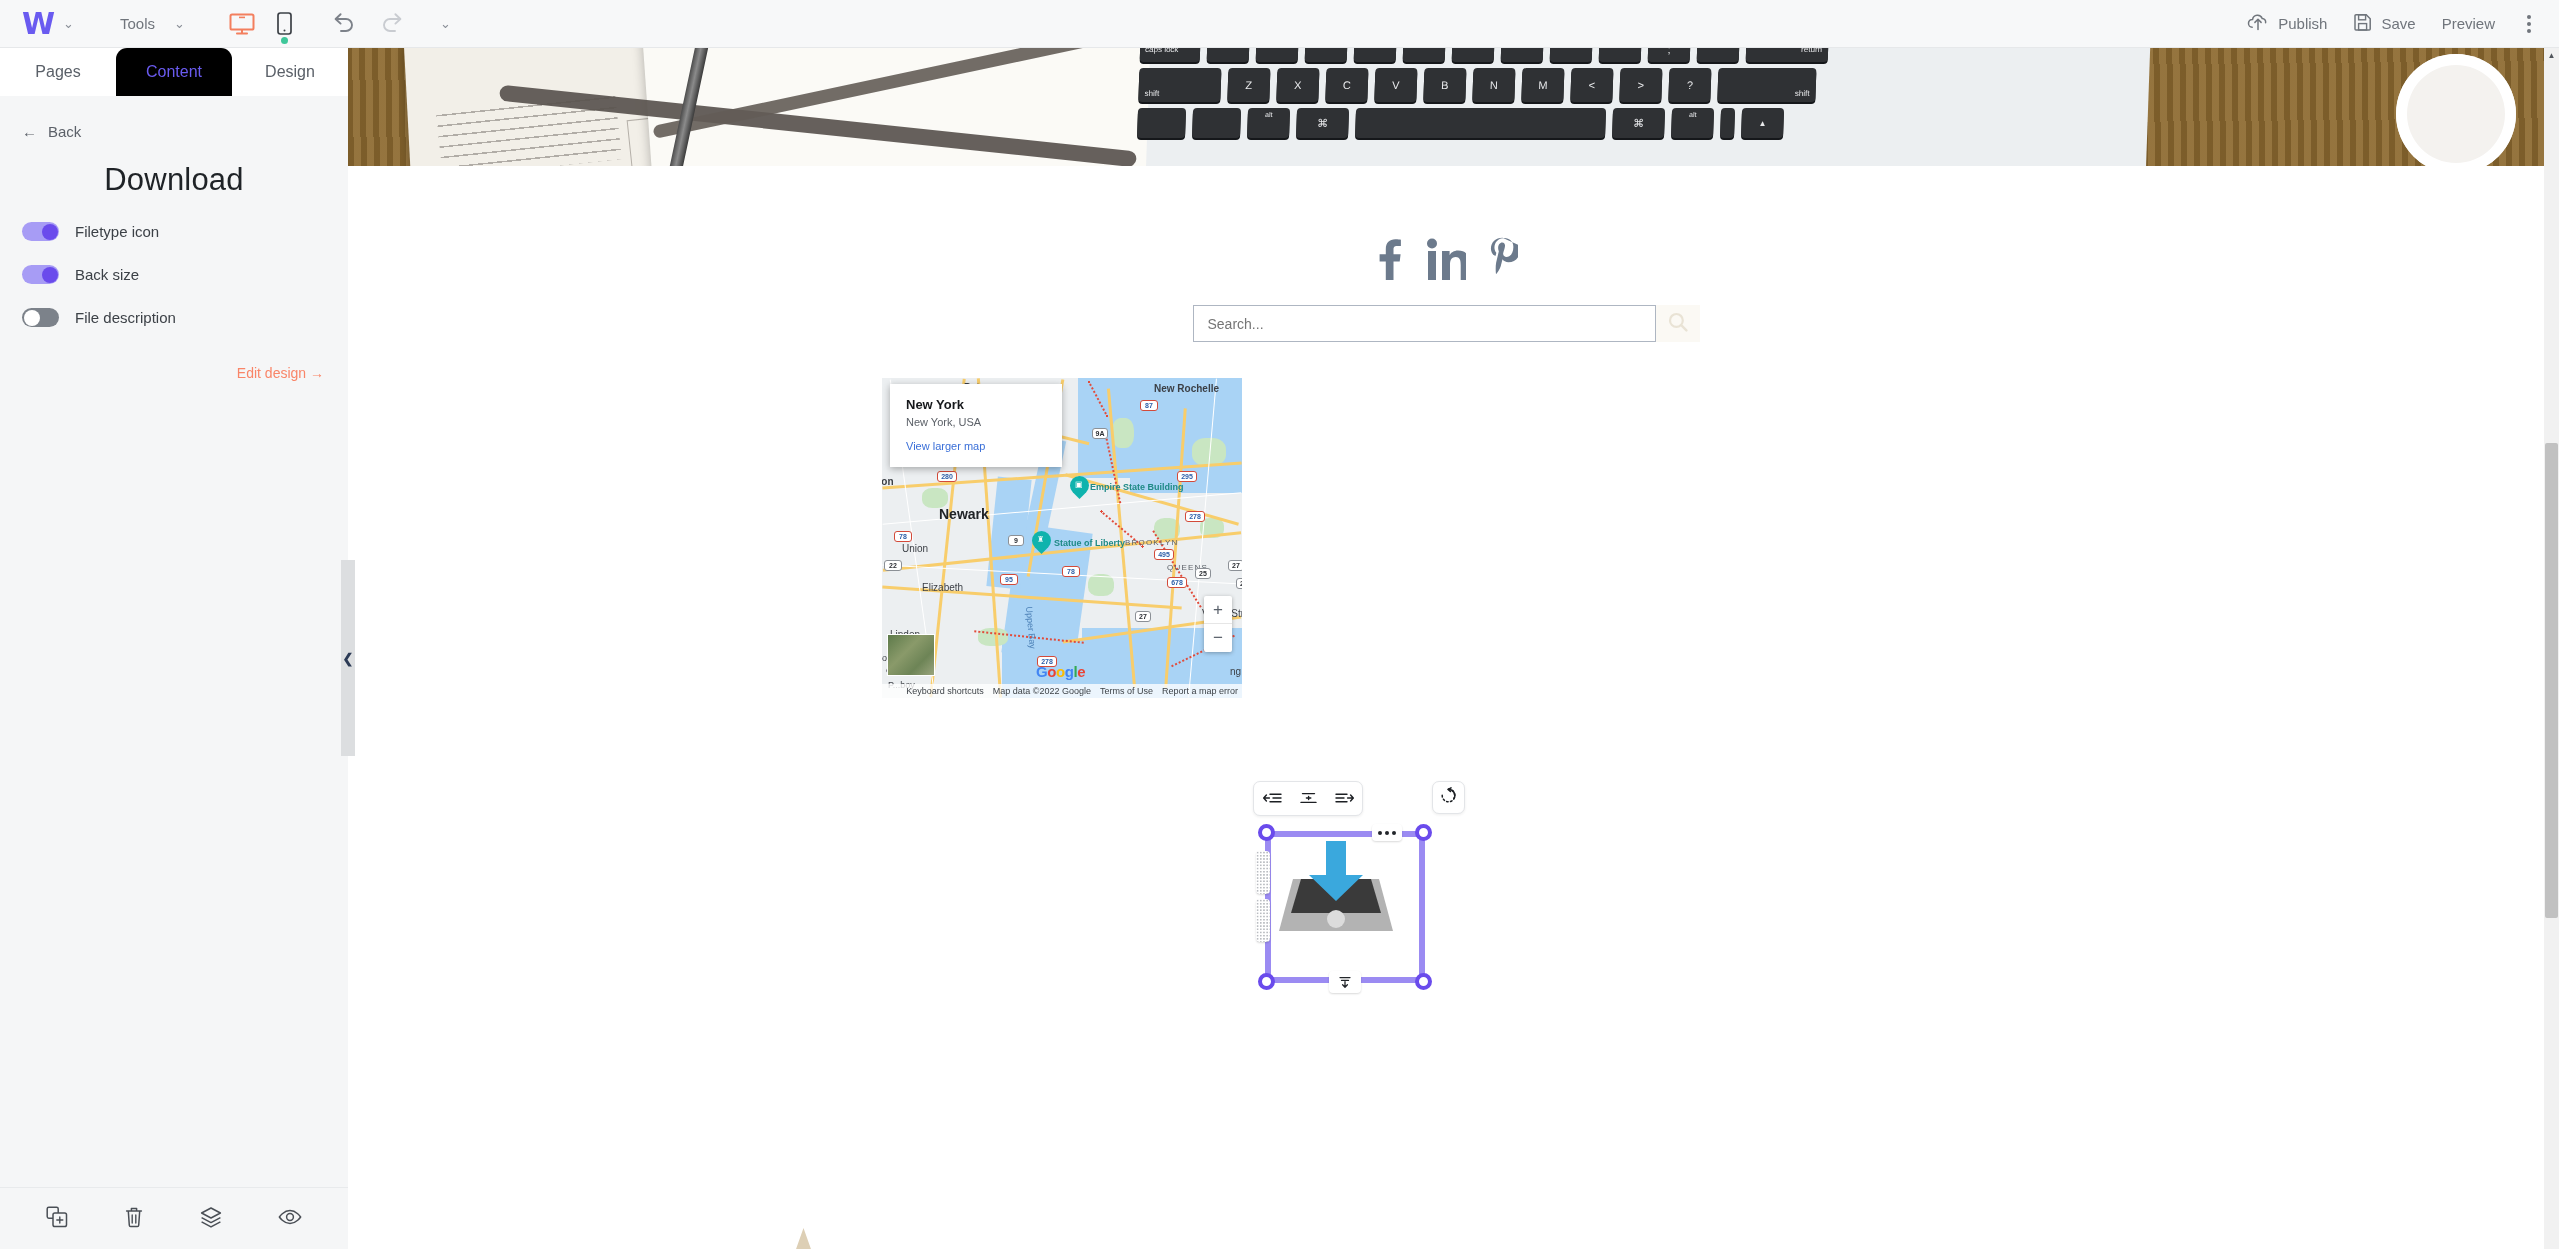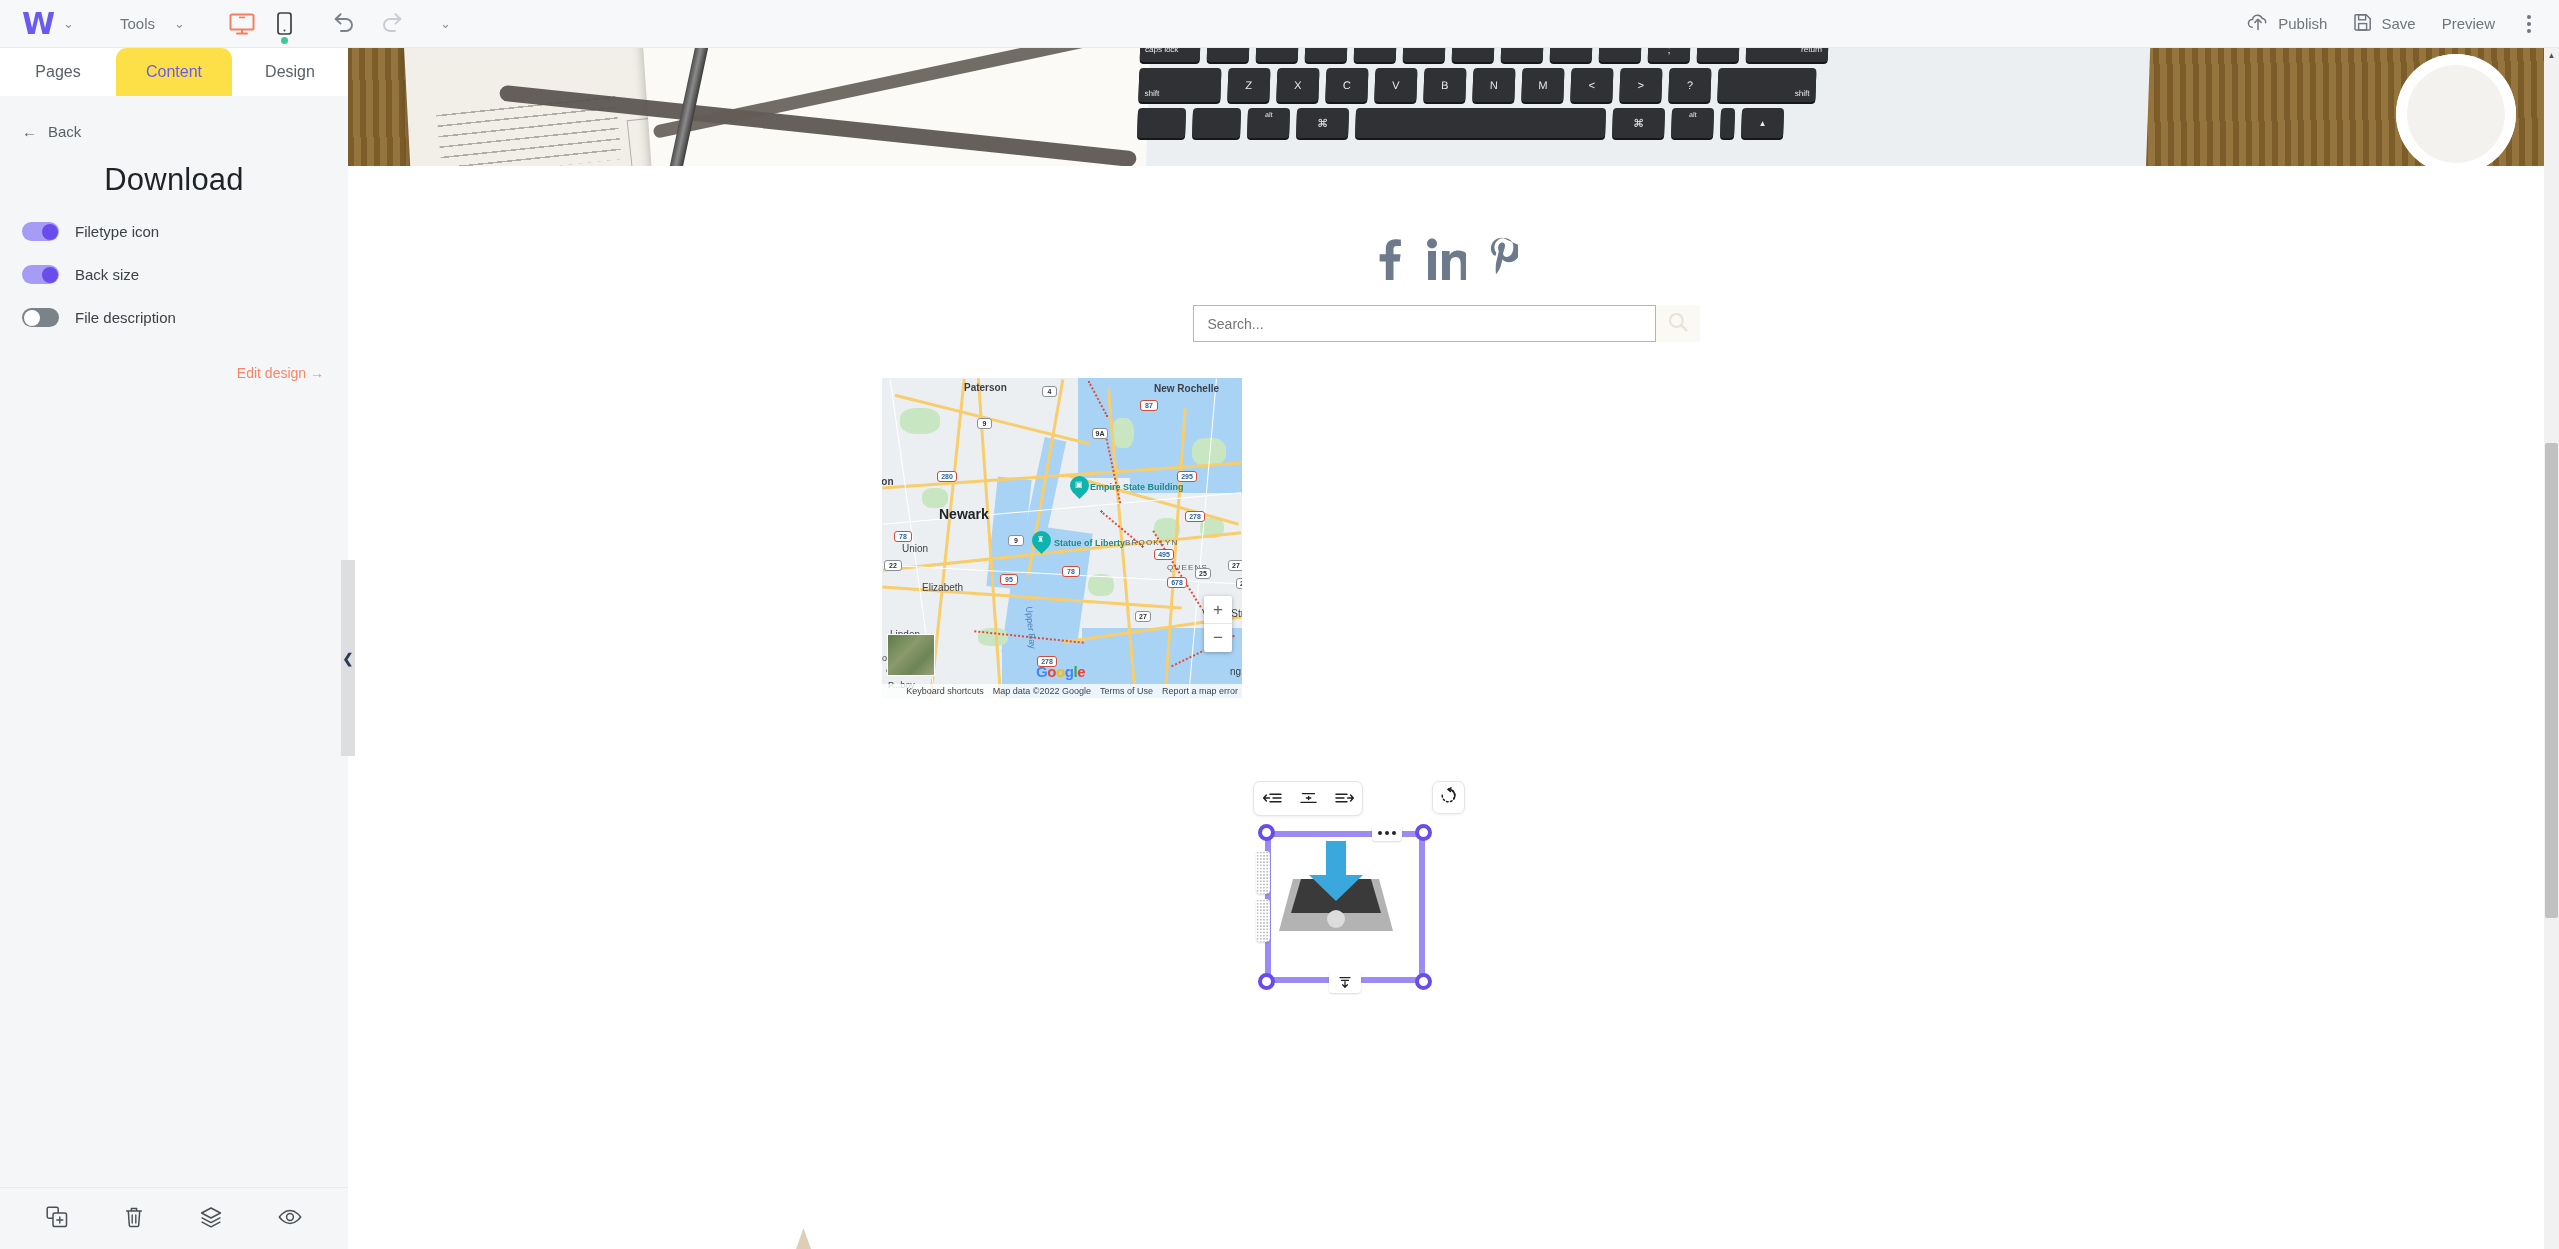--- a/index.html
+++ b/index.html
@@ -20,21 +20,21 @@
   .undo-grp{margin-left:40px;display:flex;align-items:center;gap:26px;color:#7d828a;}
   .tb-right{margin-left:auto;display:flex;align-items:center;gap:26px;margin-right:22px;color:#70757c;font-size:15px;}
   .tb-btn{display:flex;align-items:center;gap:9px;cursor:pointer;}
   .kebab{display:flex;flex-direction:column;gap:3px;padding:0 6px;}
   .kebab i{width:4px;height:4px;border-radius:50%;background:#70757c;display:block;}
 
   
   #sidebar{position:absolute;left:0;top:48px;width:348px;height:1201px;background:#f5f6f7;z-index:55;}
   .tabs{height:48px;display:flex;background:#fff;position:relative;}
   .tab{flex:1;display:flex;align-items:center;justify-content:center;font-size:16px;color:#5a6068;cursor:pointer;}
-  .tab.active{color:#6a5bf0;background:#fde047;border-radius:11px 11px 0 0;}
+  .tab.active{color:#6a5bf0;background:#000000;border-radius:11px 11px 0 0;}
   .back-row{display:flex;align-items:center;gap:11px;margin:27px 0 0 22px;color:#5c6169;font-size:15px;cursor:pointer;}
   .panel-title{text-align:center;font-size:31px;color:#1f2327;margin-top:22px;font-weight:400;letter-spacing:.2px;}
   .choose{margin:34px 22px 0 22px;height:43px;border:1px solid #dfe2e5;border-radius:9px;background:#fafbfb;
     display:flex;align-items:center;gap:13px;padding-left:16px;font-size:15px;color:#3c4147;cursor:pointer;}
   .tog-row{display:flex;align-items:center;gap:16px;margin:24px 0 0 22px;cursor:pointer;}
   .tog{width:37px;height:19px;border-radius:11px;position:relative;flex:none;}
   .tog.on{background:#a79cf5;}
   .tog.off{background:#7c828a;}
   .tog i{position:absolute;top:1.5px;width:16px;height:16px;border-radius:50%;display:block;}
   .tog.on i{right:1.5px;background:#6a4bec;}
@@ -542,20 +542,25 @@
       <div class="shield" style="left:285px;top:199px;width:20px;height:11px;">678</div>
       <div class="shield grey" style="left:313px;top:190px;width:16px;height:11px;">25</div>
       <div class="shield grey" style="left:346px;top:182px;width:16px;height:11px;">27</div>
       <div class="shield grey" style="left:354px;top:200px;width:16px;height:11px;">24</div>
       <div class="shield grey" style="left:253px;top:233px;width:16px;height:11px;">27</div>
       <div class="shield grey" style="left:210px;top:50px;width:16px;height:11px;">9A</div>
       <div class="shield grey" style="left:160px;top:8px;width:15px;height:11px;">4</div>
       <div class="shield grey" style="left:95px;top:40px;width:15px;height:11px;">9</div>
       <div class="shield" style="left:258px;top:22px;width:18px;height:11px;">87</div>
 
+      <div class="infowin">
+        <div class="iw-t">New York</div>
+        <div class="iw-s">New York, USA</div>
+        <div class="iw-l">View larger map</div>
+      </div>
 
       <div class="zoomctl">
         <div>+</div>
         <div>−</div>
       </div>
 
       <div class="sat"></div>
 
       <div class="gbrand">
         <s style="color:#4285f4;">G</s><s style="color:#ea4335;">o</s><s style="color:#fbbc05;">o</s><s style="color:#4285f4;">g</s><s style="color:#34a853;">l</s><s style="color:#ea4335;">e</s>

